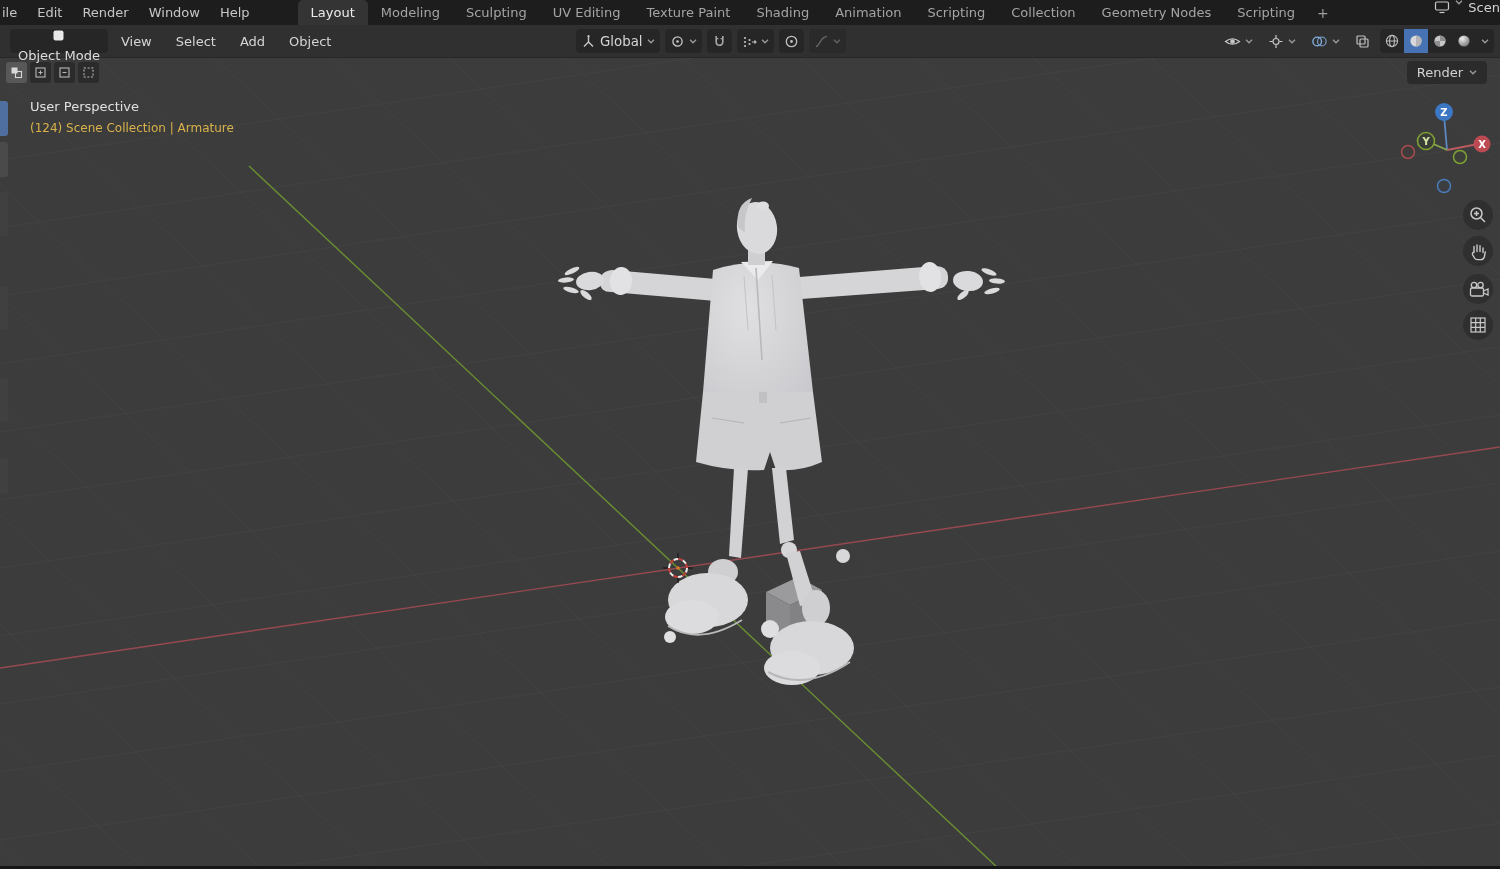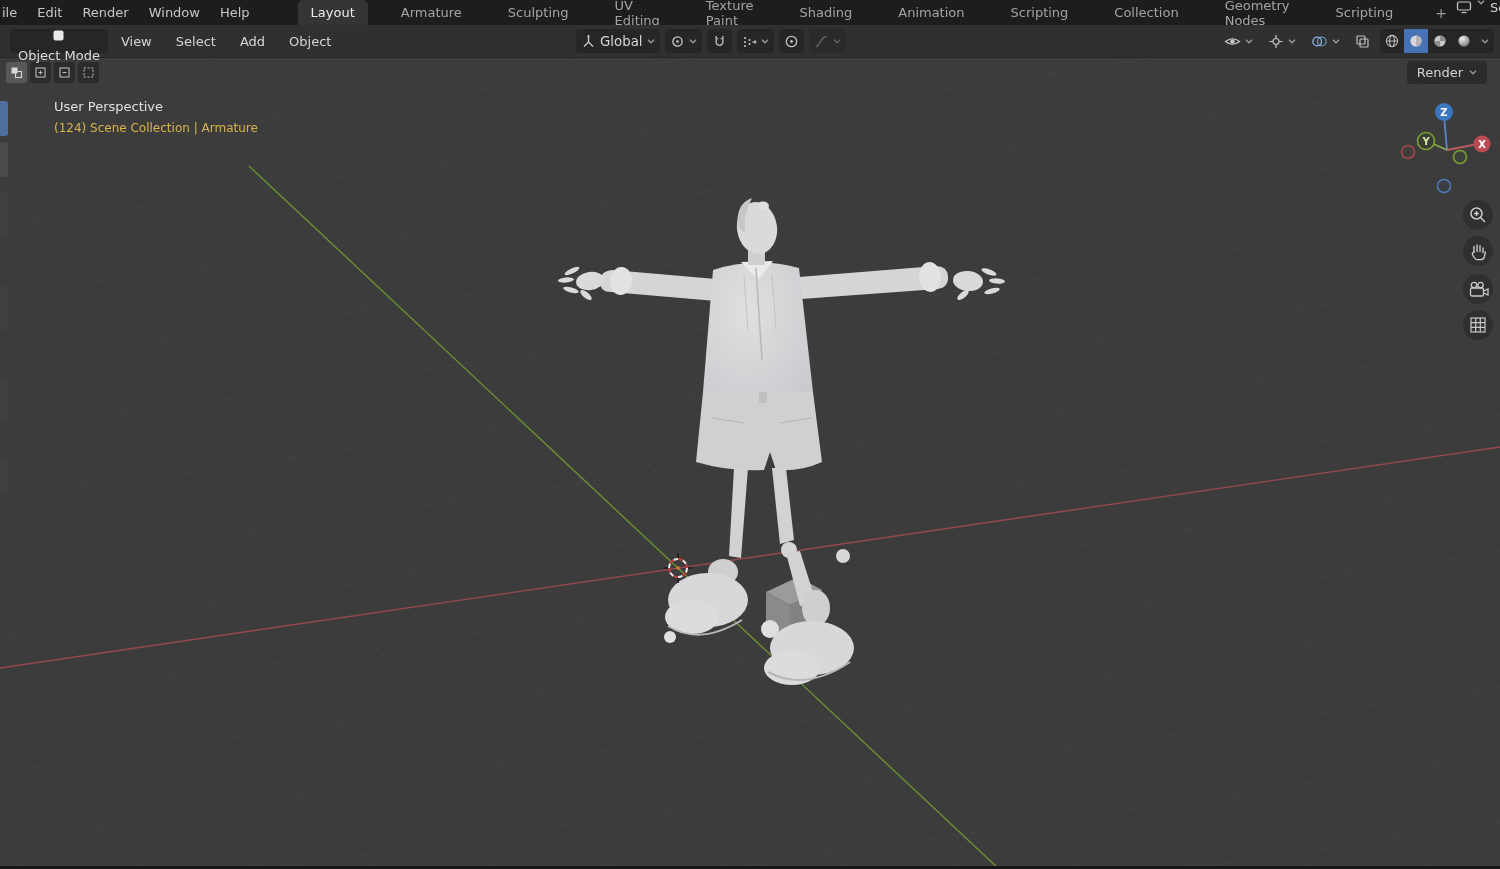--- a/index.html
+++ b/index.html
@@ -18,21 +18,21 @@
   
   .topbar {
     position: absolute; top: 0; left: 0; right: 0; height: 25px;
     background: #1d1d1d; z-index: 20;
     display: flex; align-items: stretch;
     font-size: 13px; color: #c6c6c6;
   }
   .menus { display: flex; align-items: stretch; }
   .menu-item { display: flex; align-items: center; padding: 0 10px; }
   .menu-item:first-child { padding-left: 2px; }
-  .tabs { display: flex; align-items: stretch; margin-left: 38px; gap: 20px; }
+  .tabs { display: flex; align-items: stretch; margin-left: 38px; }
   .tab { display: flex; align-items: center; padding: 0 13px; color: #a4a4a4; }
   .tab.active { background: #343434; color: #ebebeb; border-radius: 5px 5px 0 0; }
   .tab.addtab { padding: 0 9px; color: #9e9e9e; font-size: 14px; }
   .topbar-right { margin-left: auto; display: flex; gap: 5px; padding-right: 0; color: #d4d4d4; white-space: nowrap; }
 
   
   .viewheader {
     position: absolute; top: 25px; left: 0; right: 0; height: 33px;
     background: #303030; border-bottom: 1px solid #262626; z-index: 20;
     display: flex; align-items: center;
@@ -60,21 +60,21 @@
   .sel-btn { width: 21px; height: 21px; border-radius: 3px; background: #2b2b2b; display: flex; align-items: center; justify-content: center; }
   .sel-btn.active { background: #585858; }
   .options-btn {
     position: absolute; top: 61px; right: 13px; z-index: 12;
     display: flex; align-items: center; gap: 6px;
     background: #2b2b2b; border-radius: 4px; height: 23px; padding: 0 10px;
     font-size: 13px; color: #d2d2d2;
   }
 
   
-  .vp-text { position: absolute; z-index: 10; white-space: nowrap; margin-left: 24px; }
+  .vp-text { position: absolute; z-index: 10; white-space: nowrap; }
   #view-label { left: 30px; top: 99px; color: #e0e0e0; font-size: 13px; }
   #breadcrumb { left: 30px; top: 121px; color: #d9b24a; font-size: 12px; }
 
   
   .lt { position: absolute; left: 0; width: 8px; border-radius: 0 3px 3px 0; z-index: 11; }
 
   
   .nav-gizmo { position: absolute; left: 1395px; top: 95px; z-index: 11; }
   .gz { font-size: 10px; font-weight: bold; fill: #ffffff; text-anchor: middle; }
   .gy { fill: #d6e6a6; }
@@ -218,21 +218,21 @@
   <div class="topbar">
     <div class="menus">
       <span class="menu-item">ile</span>
       <span class="menu-item">Edit</span>
       <span class="menu-item">Render</span>
       <span class="menu-item">Window</span>
       <span class="menu-item">Help</span>
     </div>
     <div class="tabs">
       <span class="tab active">Layout</span>
-      <span class="tab">Armature</span>
+      <span class="tab">Modeling</span>
       <span class="tab">Sculpting</span>
       <span class="tab">UV Editing</span>
       <span class="tab">Texture Paint</span>
       <span class="tab">Shading</span>
       <span class="tab">Animation</span>
       <span class="tab">Scripting</span>
       <span class="tab">Collection</span>
       <span class="tab">Geometry Nodes</span>
       <span class="tab">Scripting</span>
       <span class="tab addtab">+</span>

